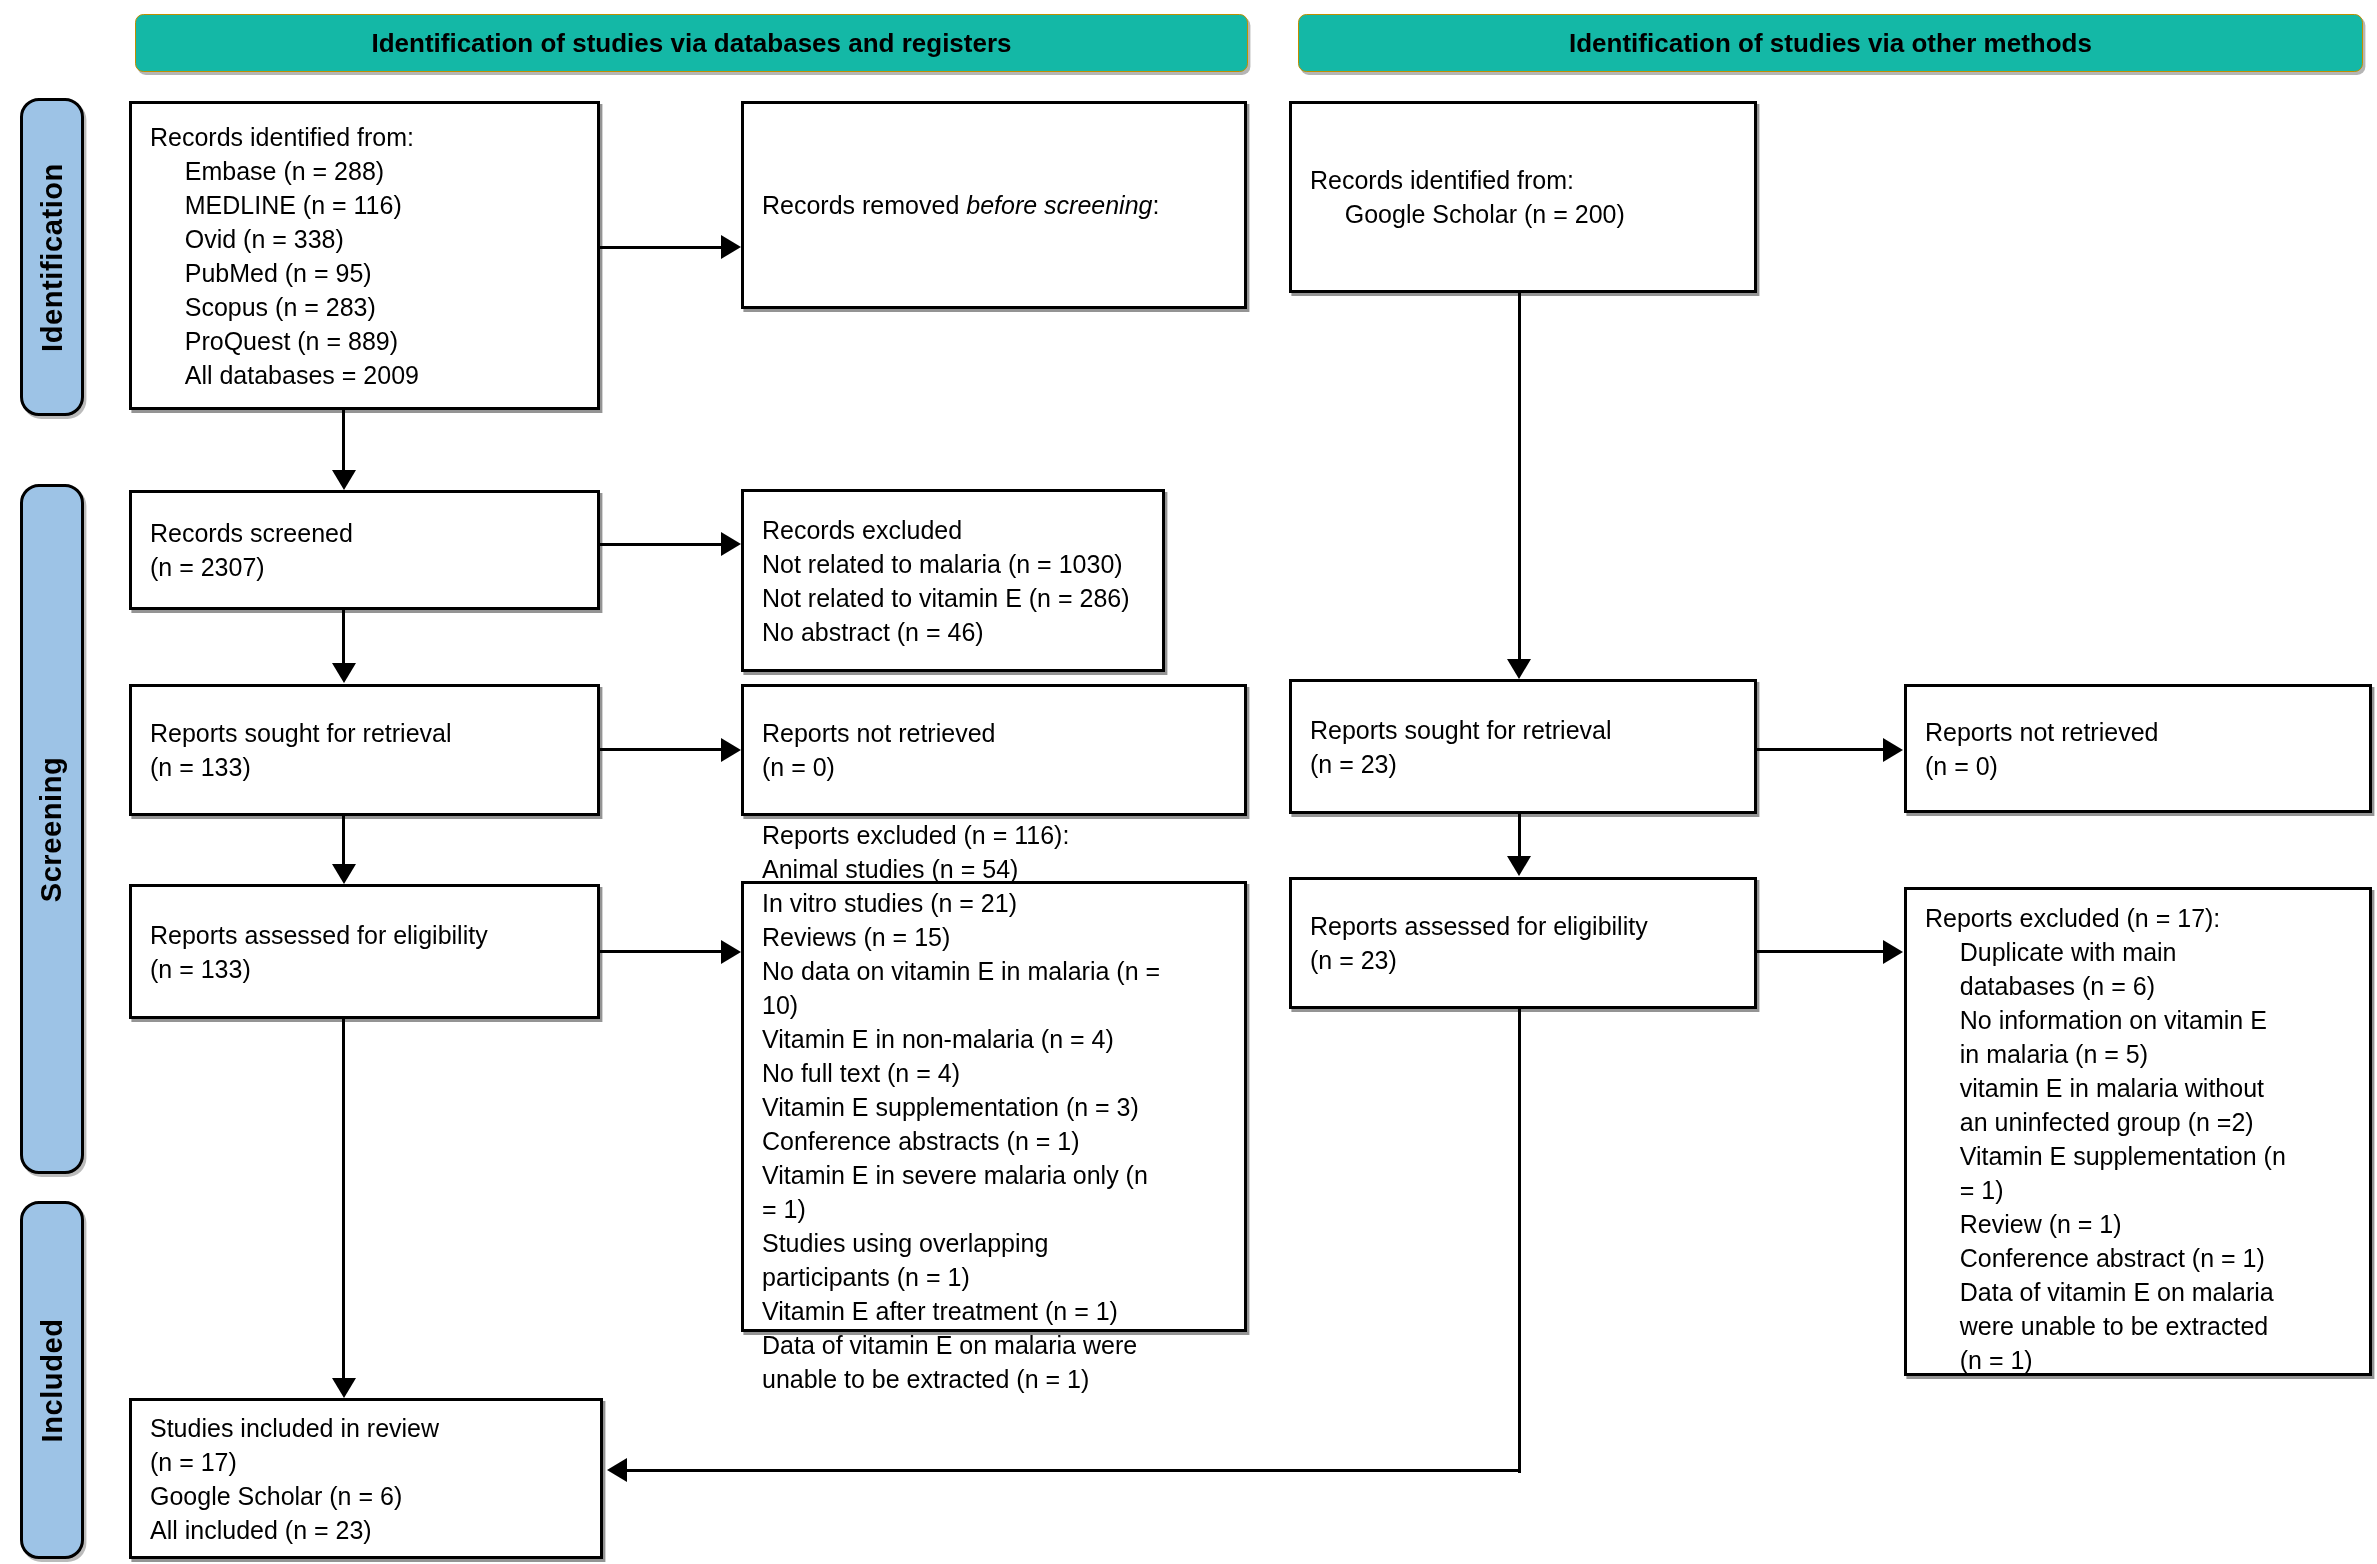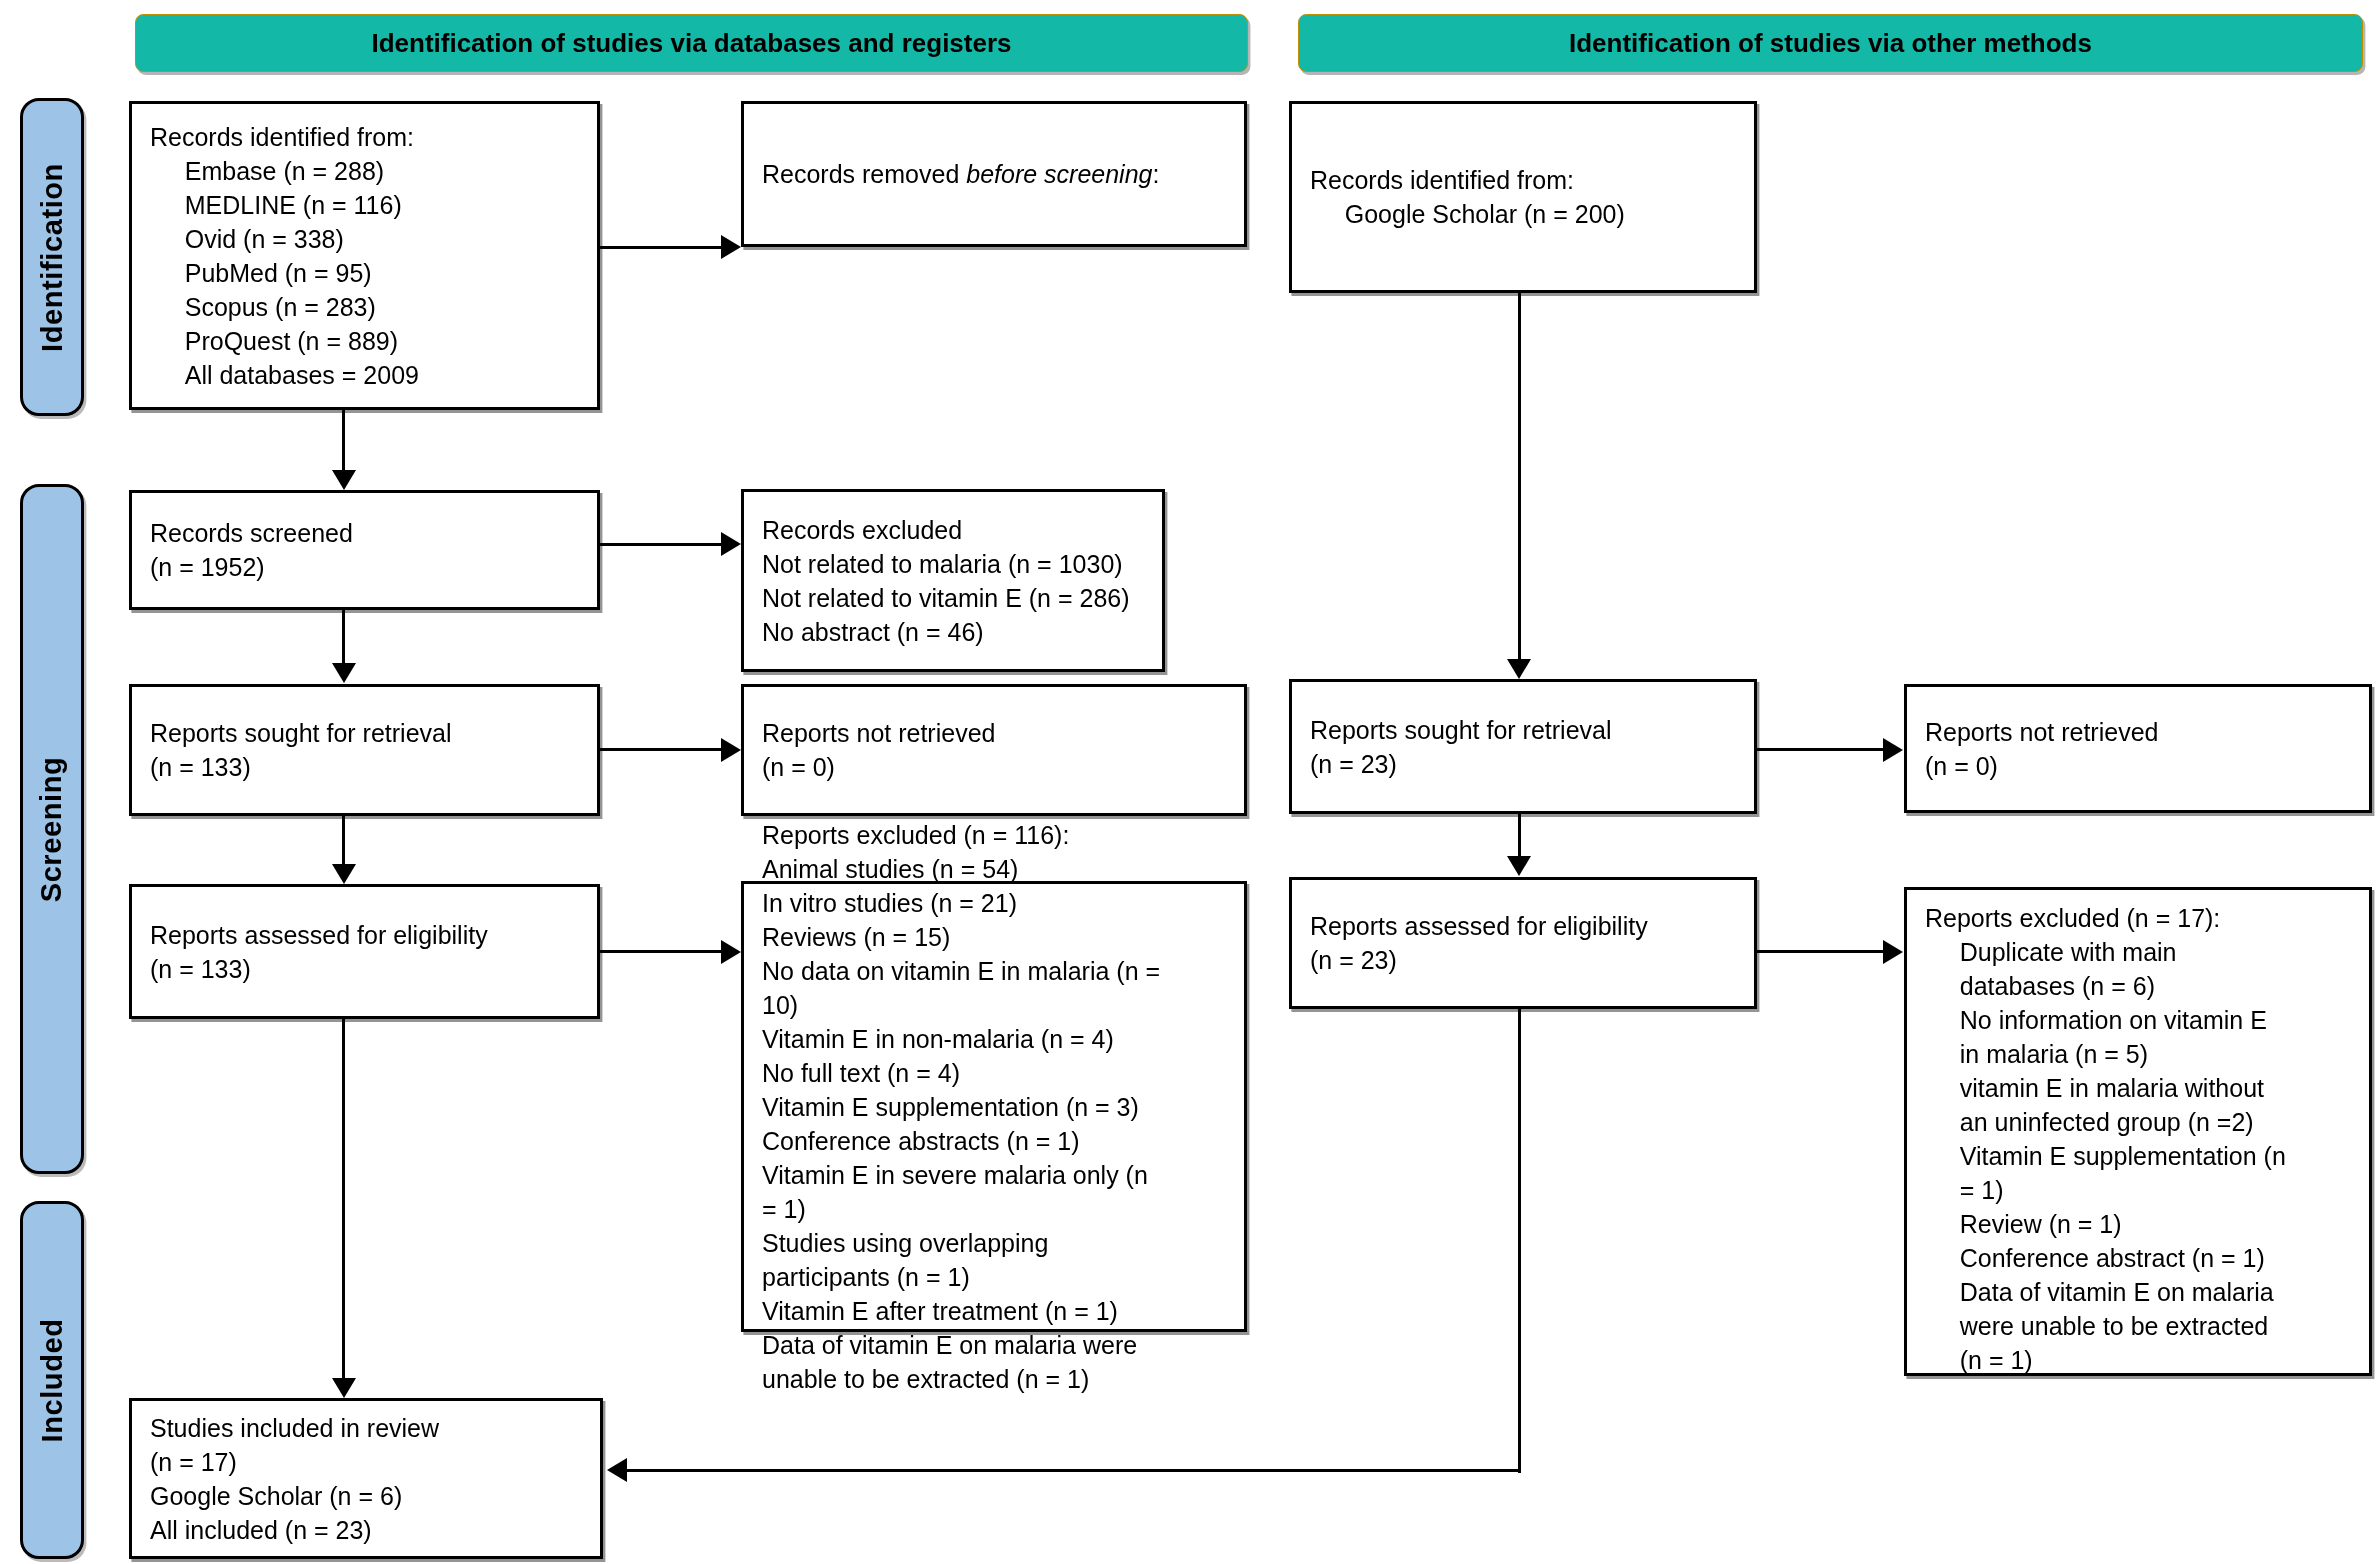--- a/index.html
+++ b/index.html
@@ -75,34 +75,34 @@
   <div class="fbox" style="left:129px;top:101px;width:471px;height:309px;">Records identified from:
      Embase (n = 288)
      MEDLINE (n = 116)
      Ovid (n = 338)
      PubMed (n = 95)
      Scopus (n = 283)
      ProQuest (n = 889)
      All databases = 2009</div>
 
   <div class="fbox" style="left:129px;top:490px;width:471px;height:120px;">Records screened
-(n = 1952)</div>
+(n = 2307)</div>
 
   <div class="fbox" style="left:129px;top:684px;width:471px;height:132px;">Reports sought for retrieval
 (n = 133)</div>
 
   <div class="fbox" style="left:129px;top:884px;width:471px;height:135px;">Reports assessed for eligibility
 (n = 133)</div>
 
   <div class="fbox" style="left:129px;top:1398px;width:474px;height:161px;">Studies included in review
 (n = 17)
 Google Scholar (n = 6)
 All included (n = 23)</div>
 
-  <div class="fbox" style="left:741px;top:101px;width:506px;height:146px;">
+  <div class="fbox" style="left:741px;top:101px;width:506px;height:208px;">
     <div class="ln"><span>Records removed </span><span class="it">before screening</span><span>:</span></div>
   </div>
 
   <div class="fbox" style="left:741px;top:489px;width:424px;height:183px;">Records excluded
 Not related to malaria (n = 1030)
 Not related to vitamin E (n = 286)
 No abstract (n = 46)</div>
 
   <div class="fbox" style="left:741px;top:684px;width:506px;height:132px;">Reports not retrieved
 (n = 0)</div>

